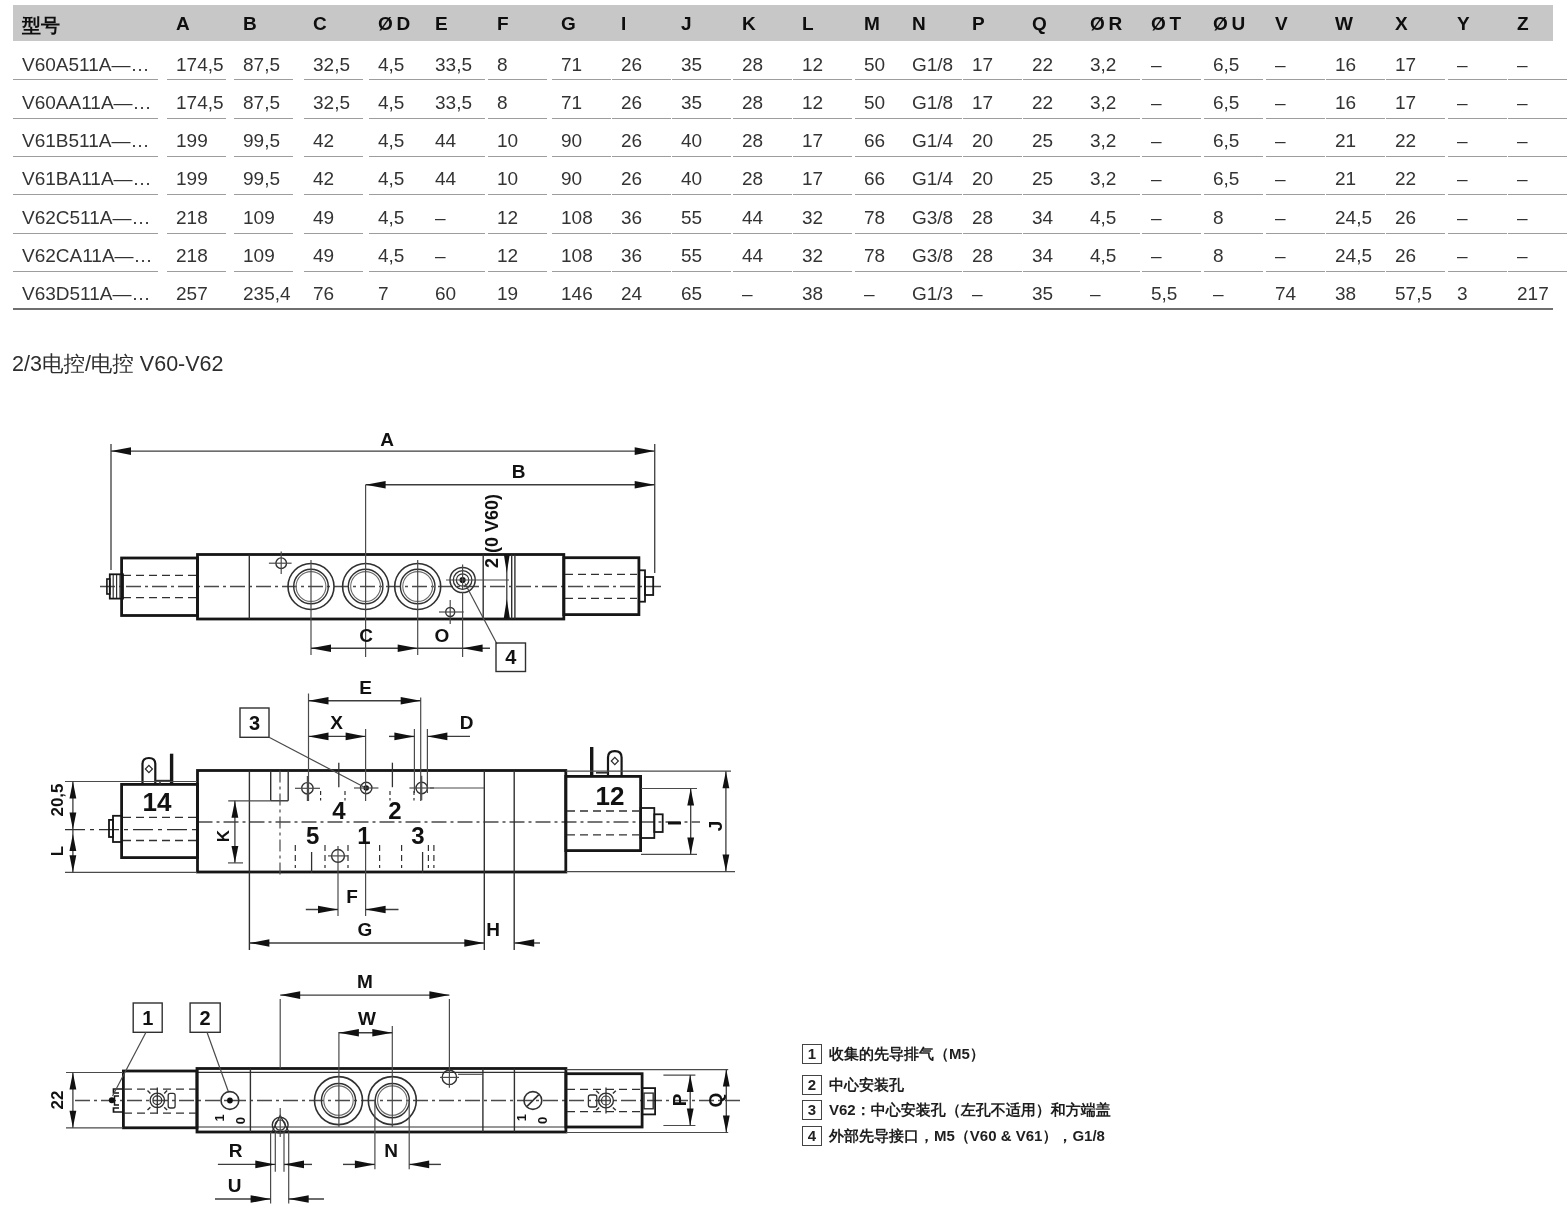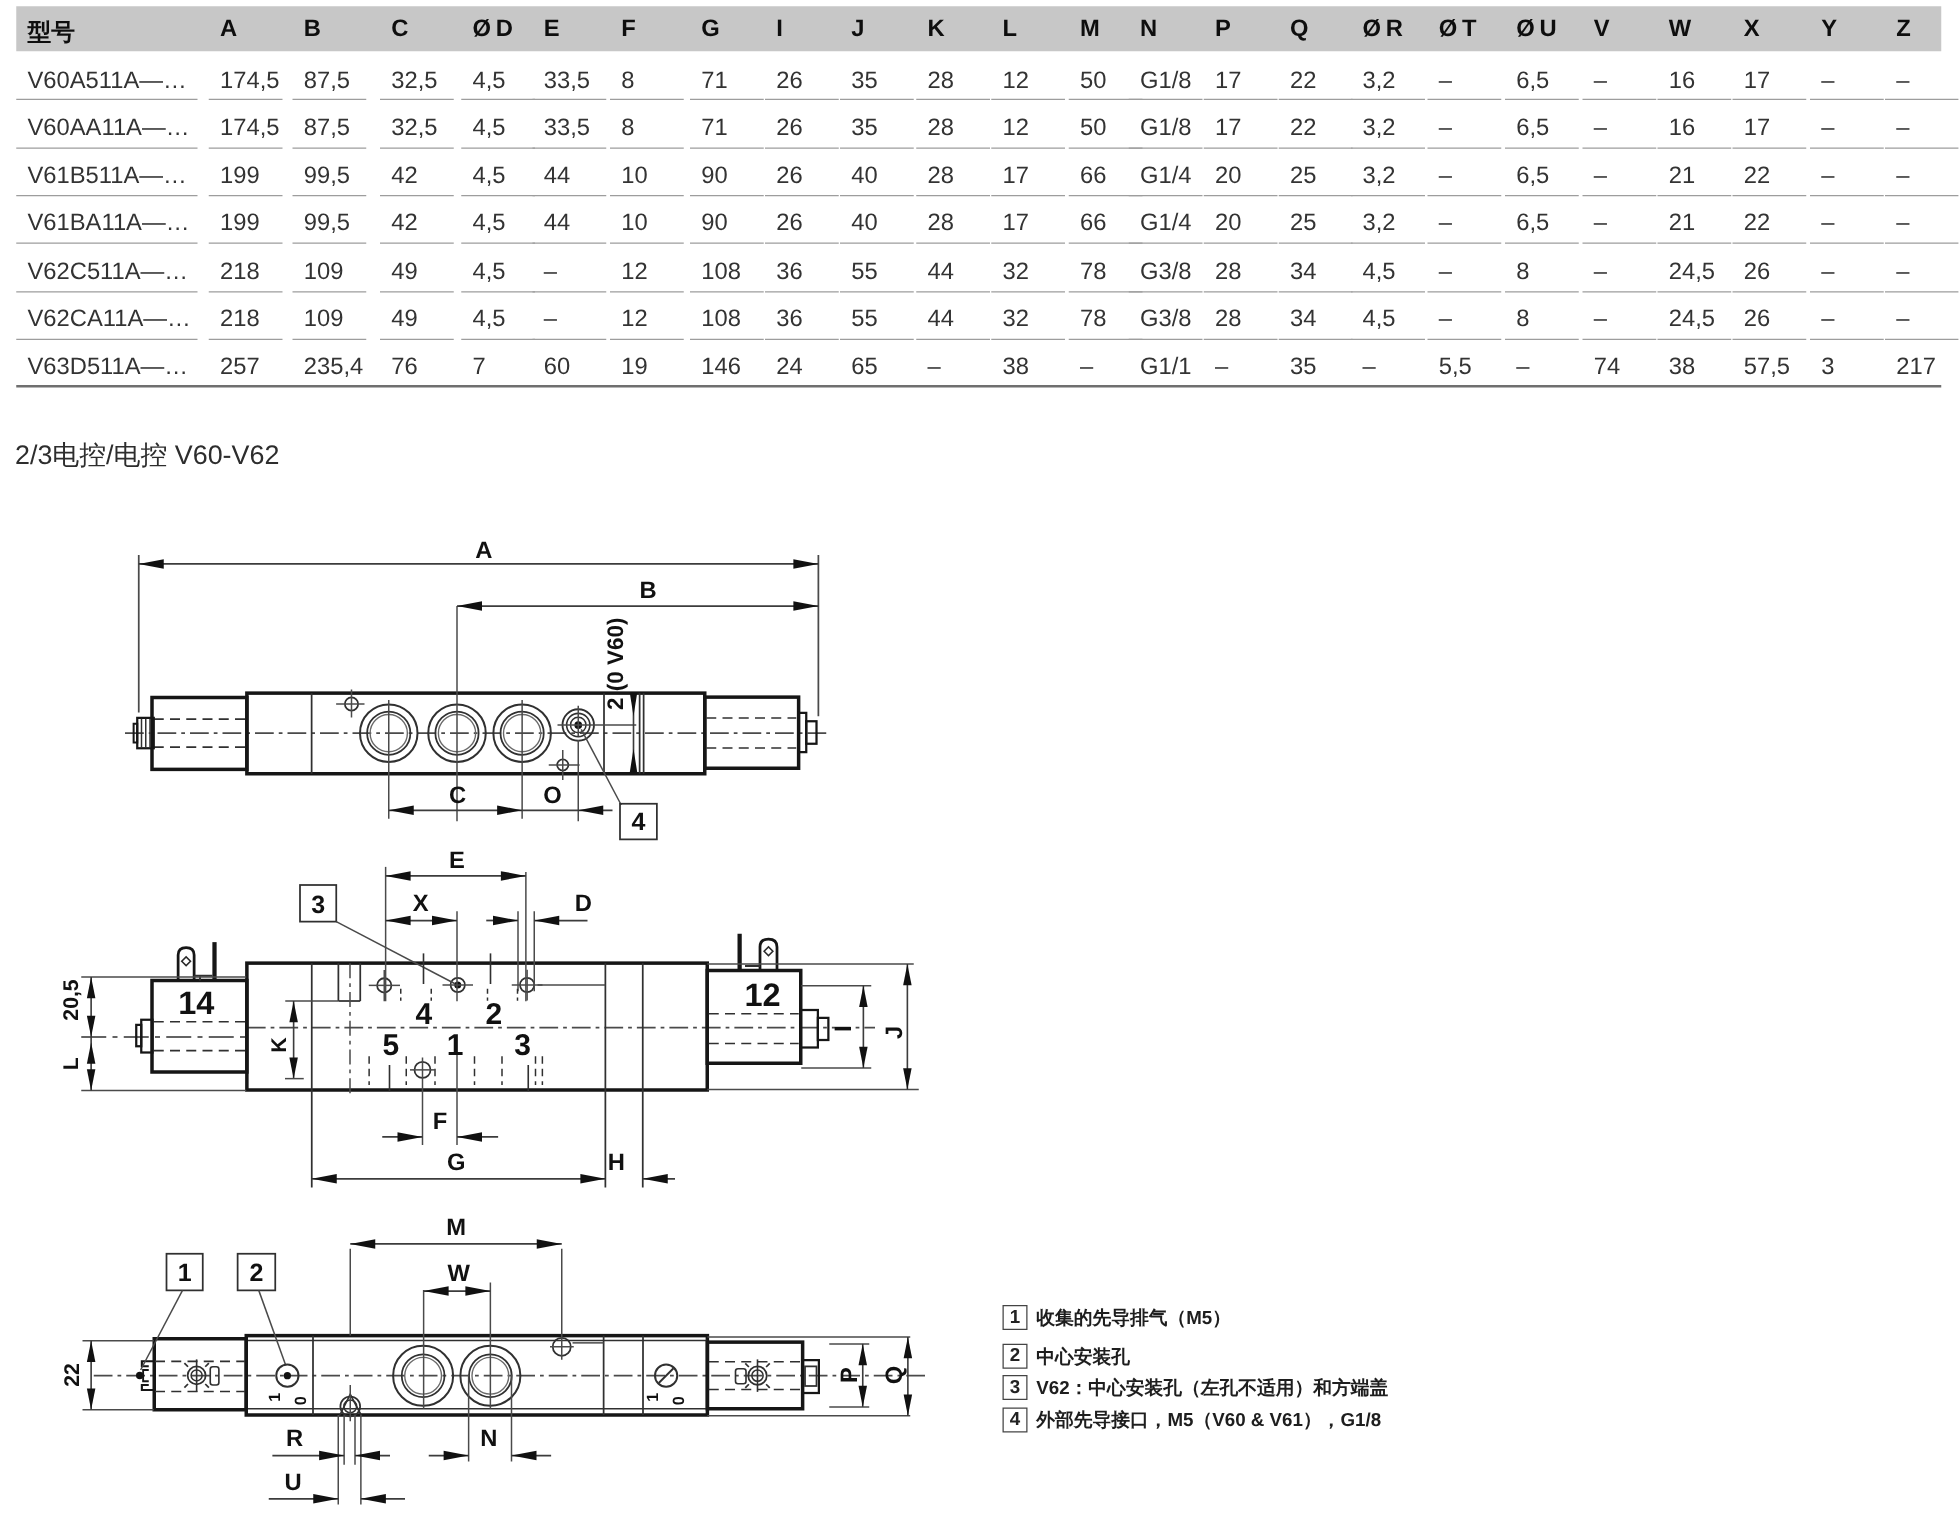--- a/index.html
+++ b/index.html
@@ -333,21 +333,21 @@
 <div class="cell" style="left:313px;top:283.0px;">76</div>
 <div class="cell" style="left:378px;top:283.0px;">7</div>
 <div class="cell" style="left:435px;top:283.0px;">60</div>
 <div class="cell" style="left:497px;top:283.0px;">19</div>
 <div class="cell" style="left:561px;top:283.0px;">146</div>
 <div class="cell" style="left:621px;top:283.0px;">24</div>
 <div class="cell" style="left:681px;top:283.0px;">65</div>
 <div class="cell" style="left:742px;top:283.0px;">–</div>
 <div class="cell" style="left:802px;top:283.0px;">38</div>
 <div class="cell" style="left:864px;top:283.0px;">–</div>
-<div class="cell" style="left:912px;top:283.0px;">G1/1</div>
+<div class="cell" style="left:912px;top:283.0px;">G1/3</div>
 <div class="cell" style="left:972px;top:283.0px;">–</div>
 <div class="cell" style="left:1032px;top:283.0px;">35</div>
 <div class="cell" style="left:1090px;top:283.0px;">–</div>
 <div class="cell" style="left:1151px;top:283.0px;">5,5</div>
 <div class="cell" style="left:1213px;top:283.0px;">–</div>
 <div class="cell" style="left:1275px;top:283.0px;">74</div>
 <div class="cell" style="left:1335px;top:283.0px;">38</div>
 <div class="cell" style="left:1395px;top:283.0px;">57,5</div>
 <div class="cell" style="left:1457px;top:283.0px;">3</div>
 <div class="cell" style="left:1517px;top:283.0px;">217</div>

